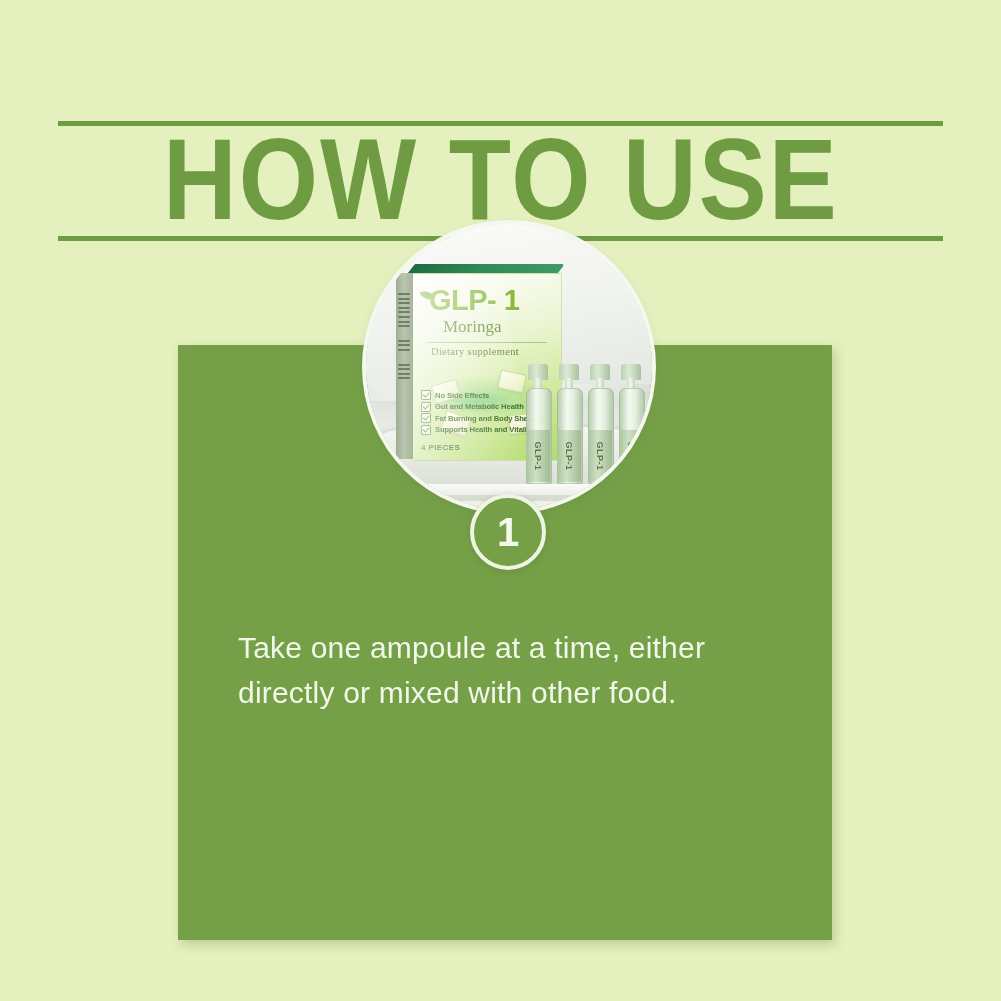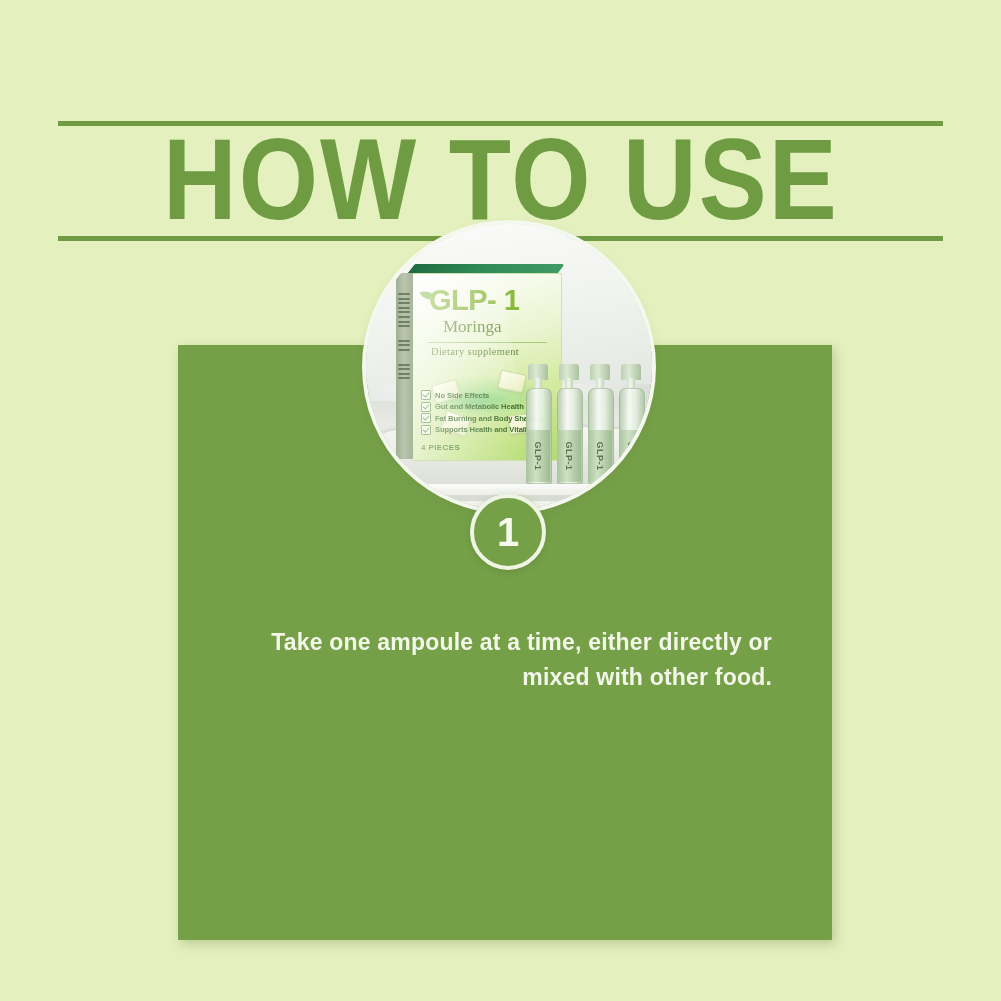--- a/index.html
+++ b/index.html
@@ -66,25 +66,25 @@
     height: 595px;
     background: #75a048;
     box-shadow: 3px 4px 10px rgba(90,110,60,0.28);
   }
 
   #instruction-text {
     position: absolute;
     left: 60px;
     right: 60px;
     top: 280px;
-    text-align: right;
+    text-align: left;
     color: #f2f7ea;
-    font-size: 23px;
+    font-size: 30px;
     line-height: 1.5;
-    font-weight: 700;
+    font-weight: 400;
     letter-spacing: .2px;
   }
 
   
   #product-circle {
     position: absolute;
     left: 366px;
     top: 224px;
     width: 286px;
     height: 286px;

